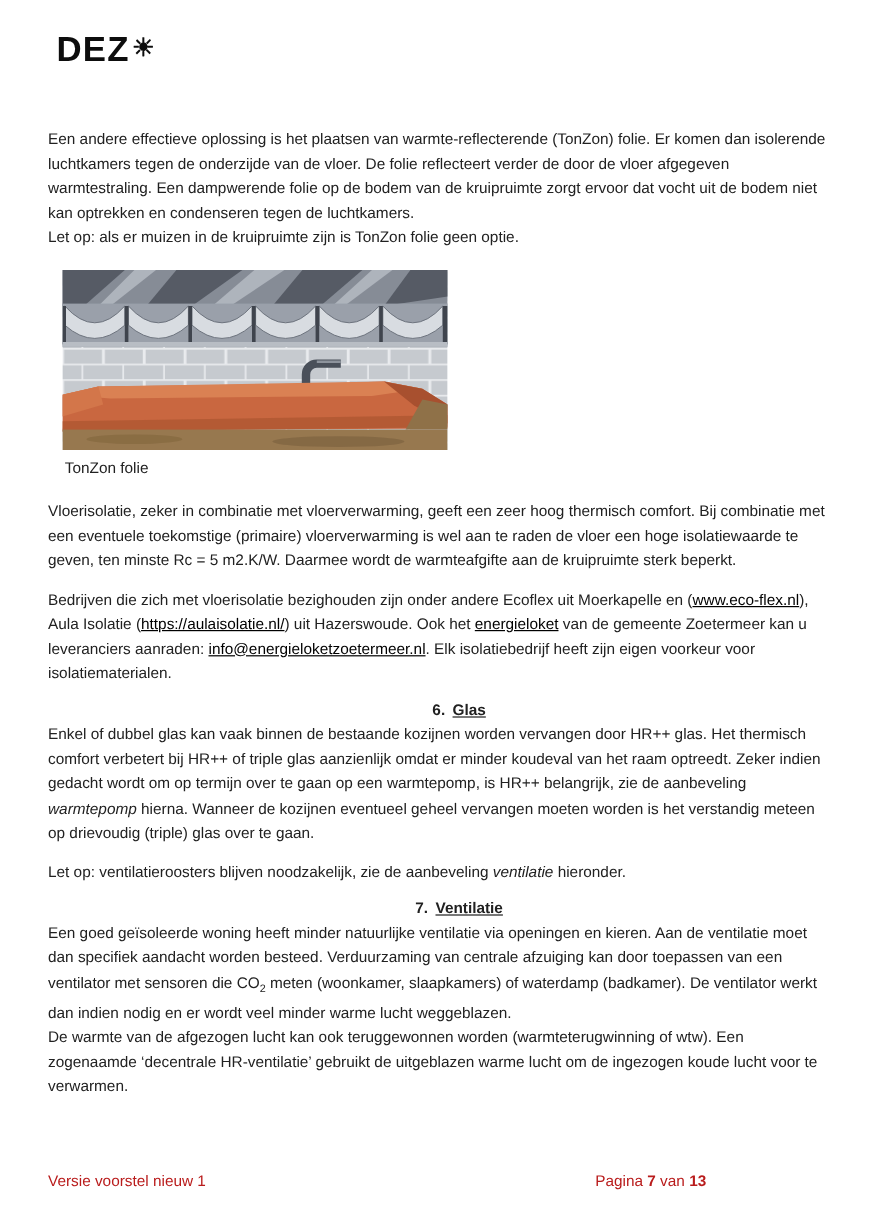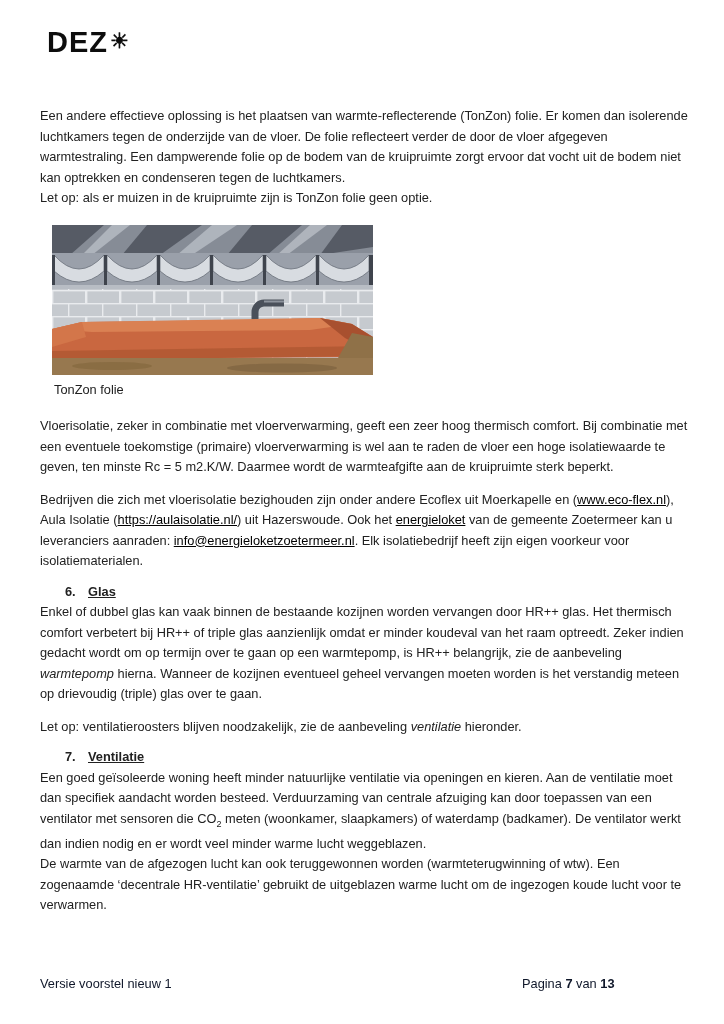--- a/index.html
+++ b/index.html
@@ -24,32 +24,32 @@
   }
   .para { margin:0; }
   .mt16 { margin-top:16px; }
   .mt12 { margin-top:12px; }
   .mt13 { margin-top:13px; }
   .mt14 { margin-top:14px; }
   a.doclink { color:#000000; text-decoration:underline; cursor:pointer; }
   em { font-style:italic; }
   sub { font-size:9px; }
   .heading {
-    font-weight:bold; padding-left:25px; margin-top:10px;
+    font-weight:bold; padding-left:25px; margin-top:10px;text-align:center;
   }
   .heading .num { display:inline-block; width:23px; }
   .heading .ttl { text-decoration:underline; }
   figure { margin:16px 0 0 12px; width:287px; }
   figure svg { display:block; }
   .caption { margin:5px 0 0 2px; font-size:12.8px; }
   .footer {
     position:absolute; top:976px; left:40px; width:654px;
-    font-size:12.8px; color:#0f172a;
+    font-size:12.8px; color:#b91c1c;
   }
-  .footer .pageinfo { position:absolute; left:482px; top:0; }
+  .footer .pageinfo { position:absolute; left:456px; top:0; }
   .b { font-weight:bold; }
 </style>
 </head>
 <body>
 
 <div class="page">
 
   <div class="logo">
     <span>DEZ</span>
     <span class="sun">☀</span>

